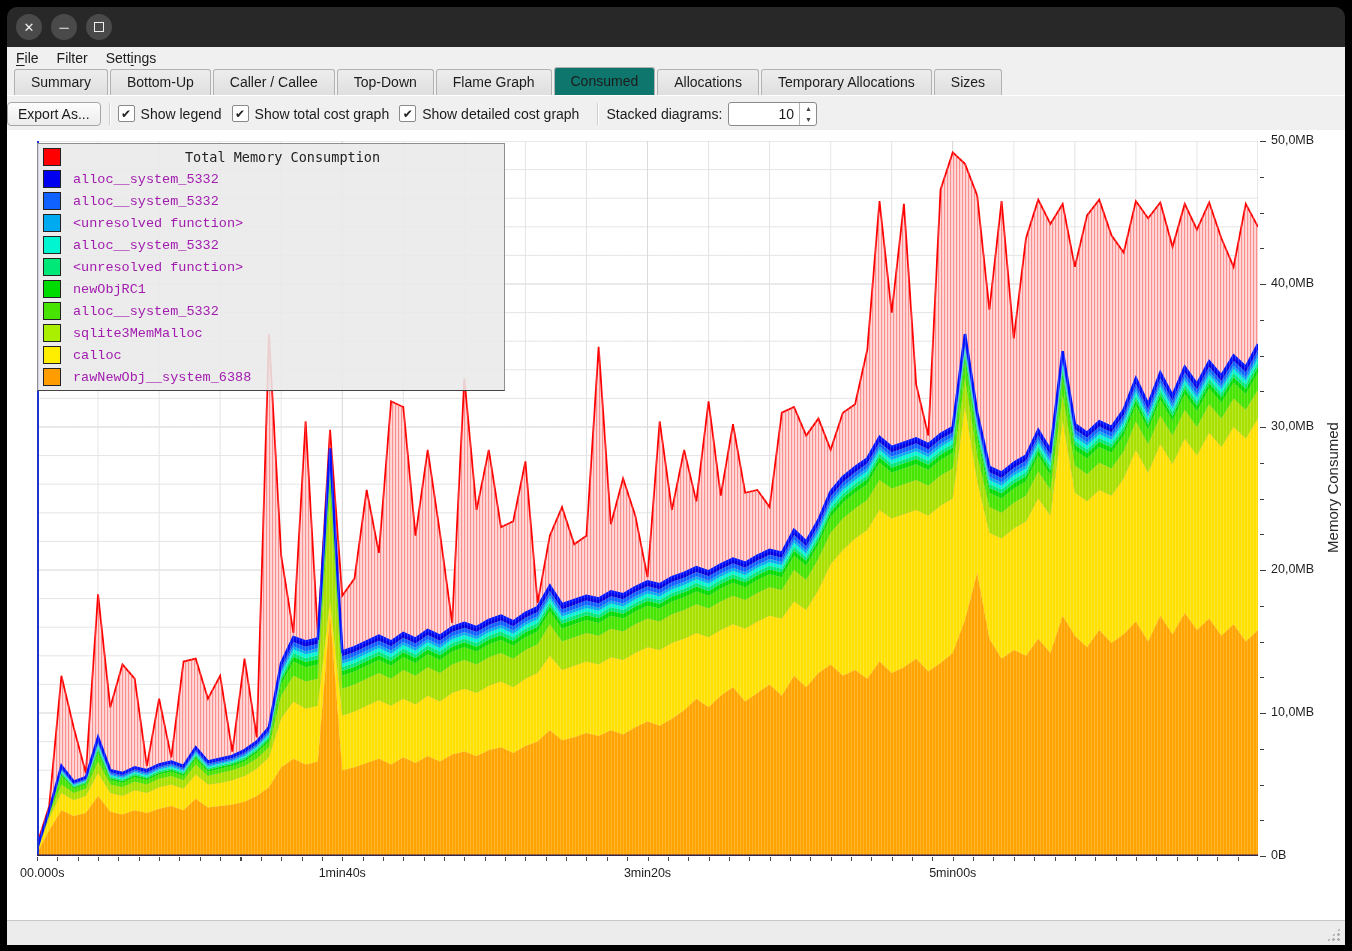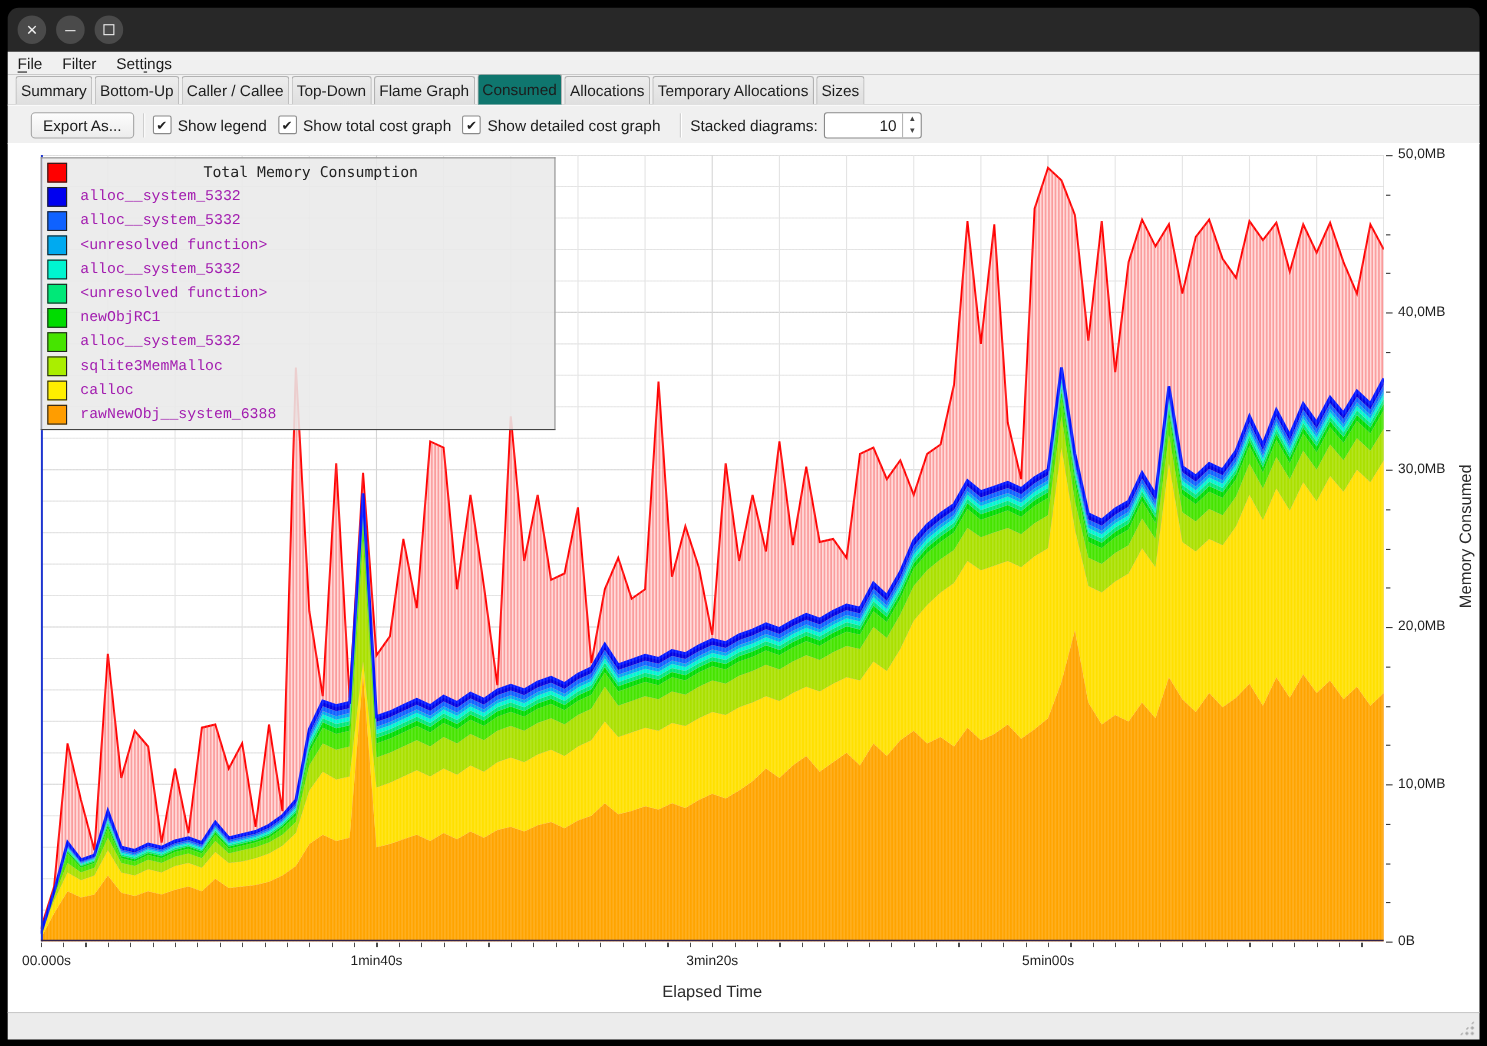--- a/index.html
+++ b/index.html
@@ -13,28 +13,28 @@
   #window-title{position:absolute;left:0;right:0;text-align:center;color:#fff;
     font-weight:bold;font-size:15px;pointer-events:none;}
   
   #menubar{position:absolute;left:7px;top:47px;width:1338px;height:21px;background:#f0f0f0;
     display:flex;align-items:center;font-size:14px;color:#1b1b1b;}
   .menu-item{padding:15px 9px;}
   .mn{text-decoration:underline;text-underline-offset:2px;}
   
   #tabbar{position:absolute;left:7px;top:68px;width:1338px;height:27px;background:#f0f0f0;
     display:flex;align-items:flex-end;padding-left:7px;box-sizing:border-box;}
-  .tab{height:25px;line-height:25px;padding:0 4px;font-size:14px;color:#1c1c1c;
+  .tab{height:25px;line-height:25px;padding:0 16px;font-size:14px;color:#1c1c1c;
     background:linear-gradient(#ededed,#dfdfdf);border:1px solid #b2b2b2;border-bottom:none;
     border-radius:3px 3px 0 0;margin-right:2px;}
   .tab.active{background:#0f766e;height:27px;line-height:27px;position:relative;z-index:2;}
   
   #toolbar{position:absolute;left:7px;top:95px;width:1338px;height:35px;background:#f0f0f0;
     display:flex;align-items:center;font-size:14px;color:#1b1b1b;border-top:1px solid #fff;}
-  #export-btn{margin-left:21px;padding:3px 10px;background:linear-gradient(#fdfdfd,#ececec);
+  #export-btn{margin-left:0;padding:3px 10px;background:linear-gradient(#fdfdfd,#ececec);
     border:1px solid #a6a6a6;border-radius:4px;font-size:14px;color:#1b1b1b;}
   .sep{width:1px;height:22px;background:#cfcfcf;margin:0 8px;box-shadow:1px 0 0 #fff;}
   .cbgroup{display:flex;align-items:center;margin-right:10px;}
   .cbox{width:15px;height:15px;background:#fff;border:1px solid #8a8a8a;border-radius:2px;
     display:flex;align-items:center;justify-content:center;font-size:12px;color:#222;margin-right:6px;}
   #stacked-group{display:flex;align-items:center;}
   #spinbox{display:flex;margin-left:6px;border:1px solid #8a8a8a;border-radius:3px;background:#fff;height:22px;}
   #spin-value{width:26px;text-align:center;line-height:22px;font-size:14px;padding-left:44px;}
   #spin-btns{width:16px;border-left:1px solid #b5b5b5;display:flex;flex-direction:column;}
   #spin-btns div{flex:1;display:flex;align-items:center;justify-content:center;font-size:7px;color:#444;}
@@ -228,21 +228,20 @@
         <div class="ytick" style="left: 1253px; top: 82.5px; width: 4px;"></div>
         <div class="ytick" style="left: 1253px; top: 46.75px; width: 4px;"></div>
       </div>
     <div id="xlabels">
         <div class="xlab" style="left: 13px; top: 736px;">00.000s</div>
         <div class="xlab" style="left: 275.25px; top: 736px; width: 120px; text-align: center;">1min40s</div>
         <div class="xlab" style="left: 580.5px; top: 736px; width: 120px; text-align: center;">3min20s</div>
         <div class="xlab" style="left: 885.75px; top: 736px; width: 120px; text-align: center;">5min00s</div>
       </div>
     <div id="xtickstrip"></div>
-    <div id="xaxis-title">Elapsed Time</div>
     <div id="yaxis-title">
         <span>Memory Consumed</span>
       </div>
     <div id="legend">
         <div class="lrow">
           <div class="swatch" style="background: rgb(255, 0, 0);"></div>
           <div class="ltitle">Total Memory Consumption</div>
         </div>
         <div class="lrow">
           <div class="swatch" style="background: rgb(0, 0, 240);"></div>

